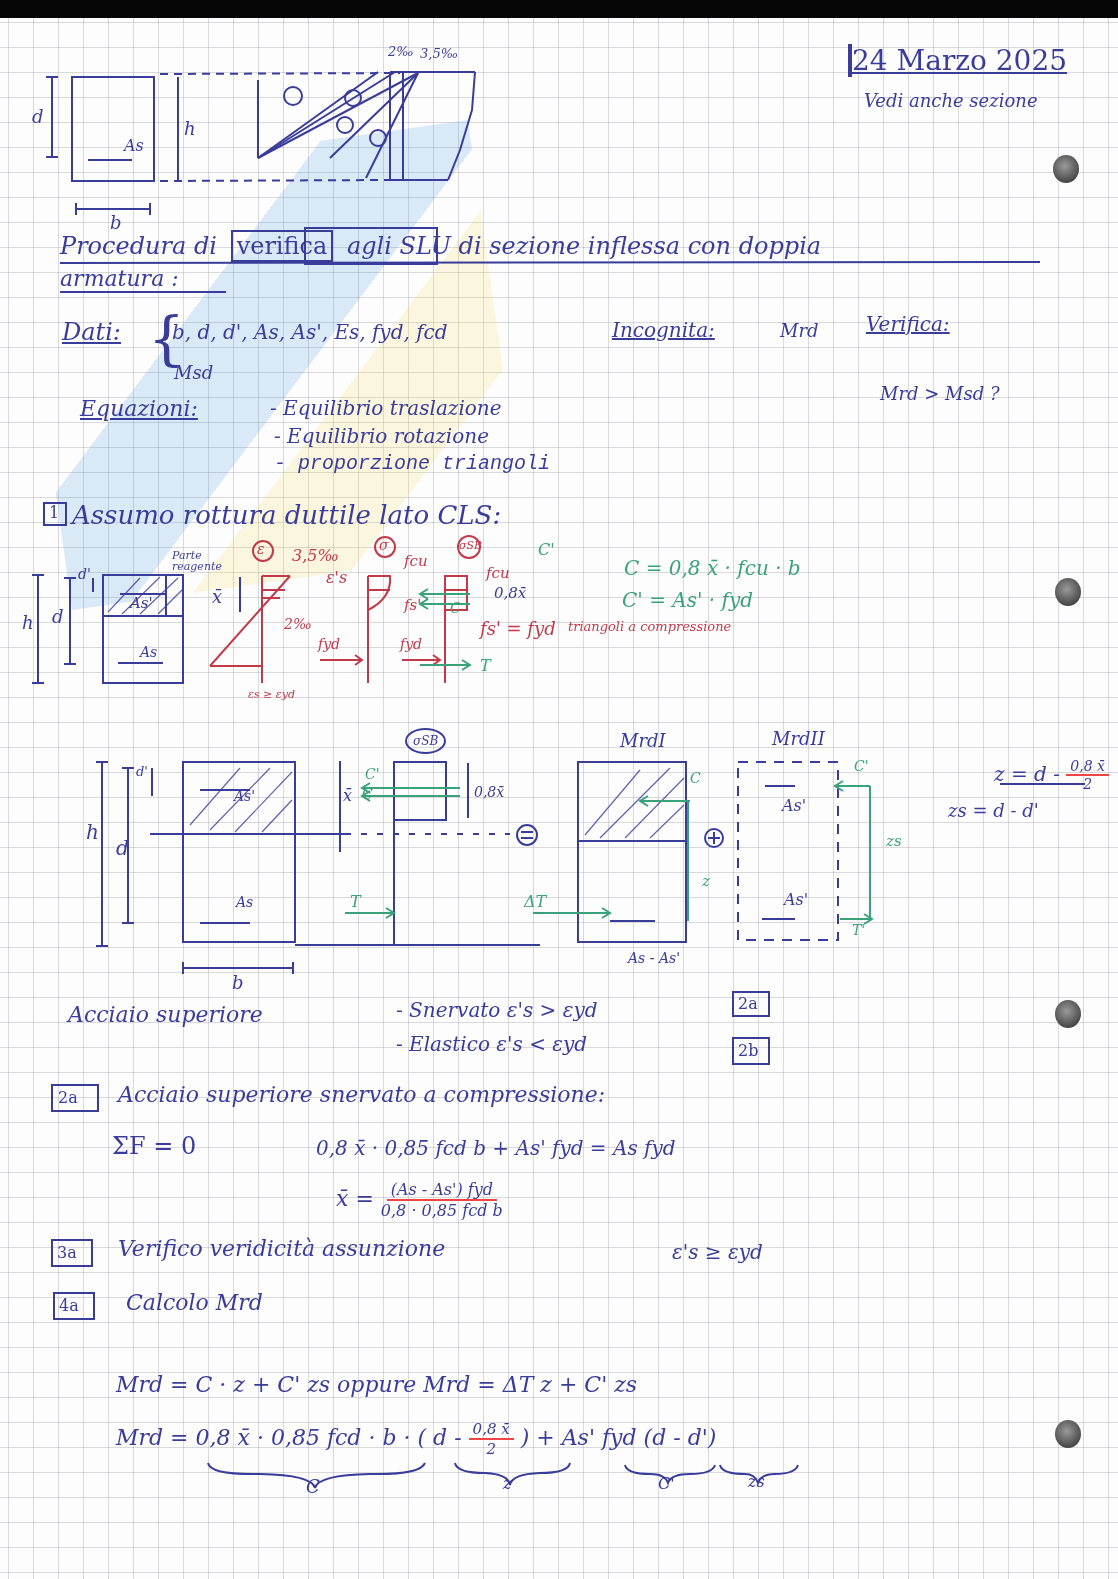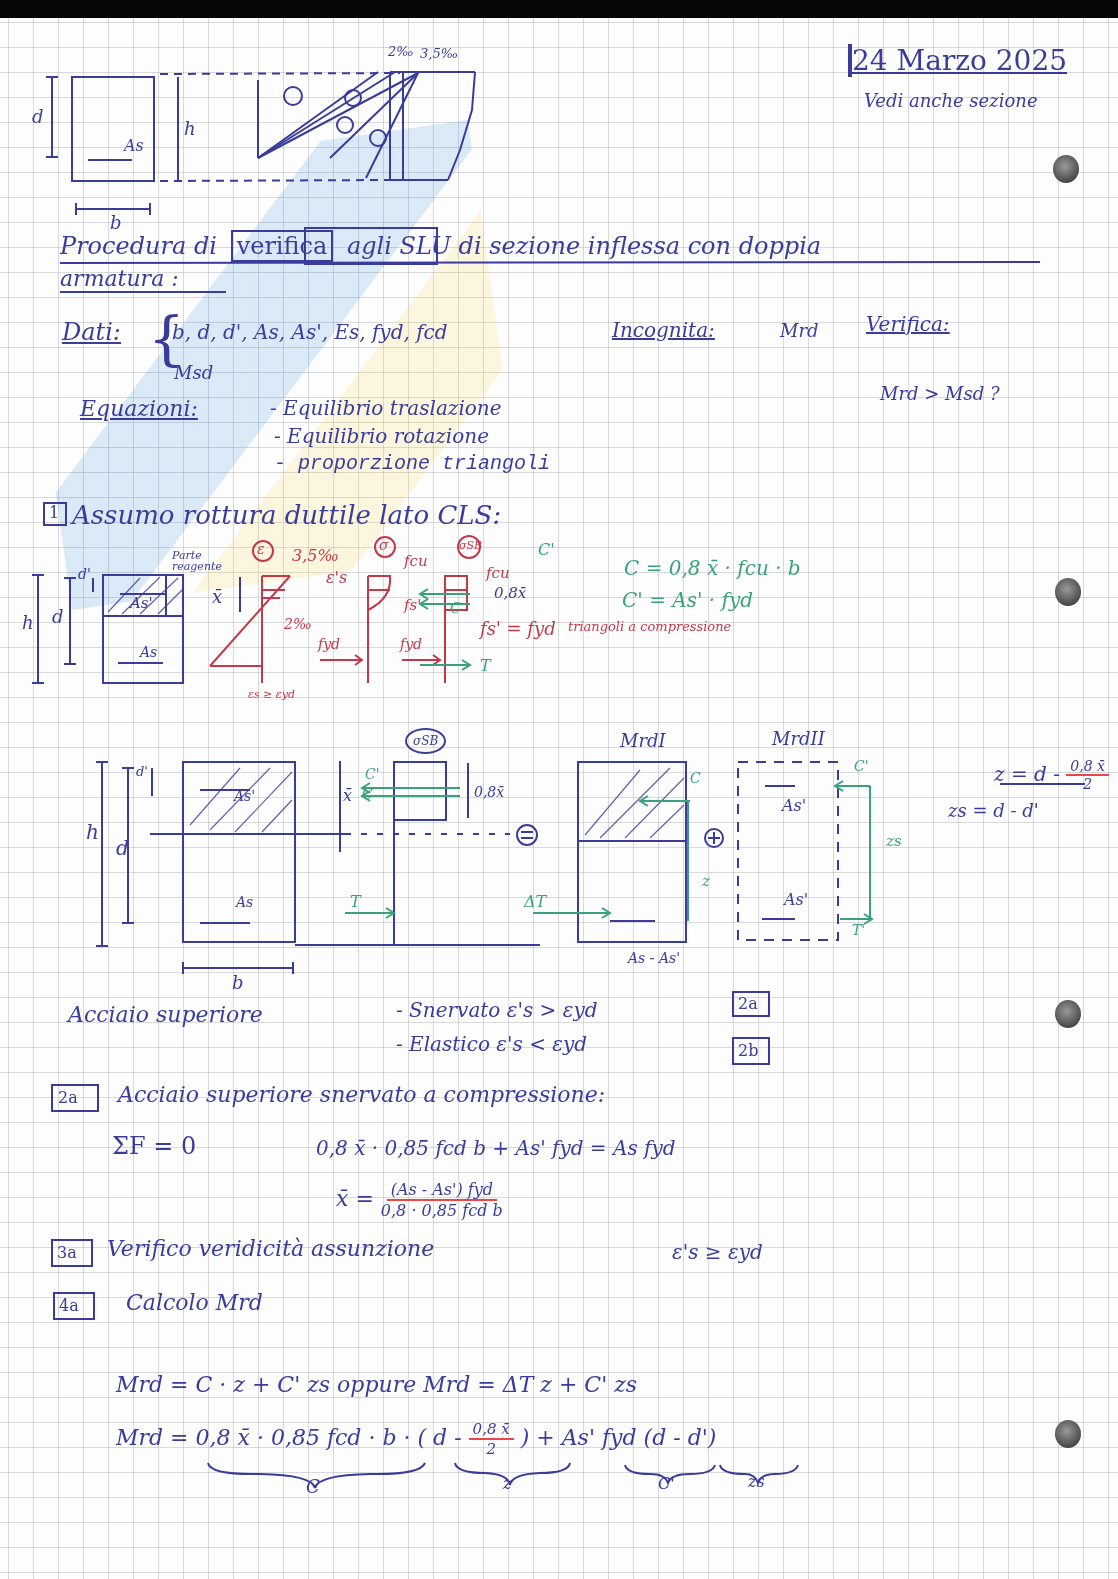--- a/index.html
+++ b/index.html
@@ -310,21 +310,21 @@
 <div class="ink" style="left:316px;top:1136px;font-size:20px;">0,8 x̄ · 0,85 fcd b + As' fyd = As fyd</div>
 <div class="ink" style="left:336px;top:1180px;font-size:22px;">
   <span>x̄ =</span>
   <span class="frac" style="font-size:16px;">
       <span class="num">(As - As') fyd</span>
       <span>0,8 · 0,85 fcd b</span>
     </span>
 </div>
 
 <div class="ink" style="left:57px;top:1243px;font-size:16px;font-style:normal;">3a</div>
-<div class="ink" style="left:107px;top:1236px;font-size:22px;">Verifico veridicità assunzione</div>
+<div class="ink" style="left:118px;top:1236px;font-size:22px;">Verifico veridicità assunzione</div>
 <div class="ink" style="left:672px;top:1240px;font-size:20px;">ε's ≥ εyd</div>
 
 <div class="ink" style="left:59px;top:1296px;font-size:16px;font-style:normal;">4a</div>
 <div class="ink" style="left:126px;top:1290px;font-size:22px;">Calcolo Mrd</div>
 <div class="ink" style="left:116px;top:1372px;font-size:22px;">Mrd = C · z + C' zs   oppure  Mrd = ΔT z + C' zs</div>
 <div class="ink" style="left:116px;top:1420px;font-size:22px;">
   <span>Mrd =</span>
   <span>0,8 x̄ · 0,85 fcd · b</span>
   <span>· ( d -</span>
   <span class="frac" style="font-size:15px;">

